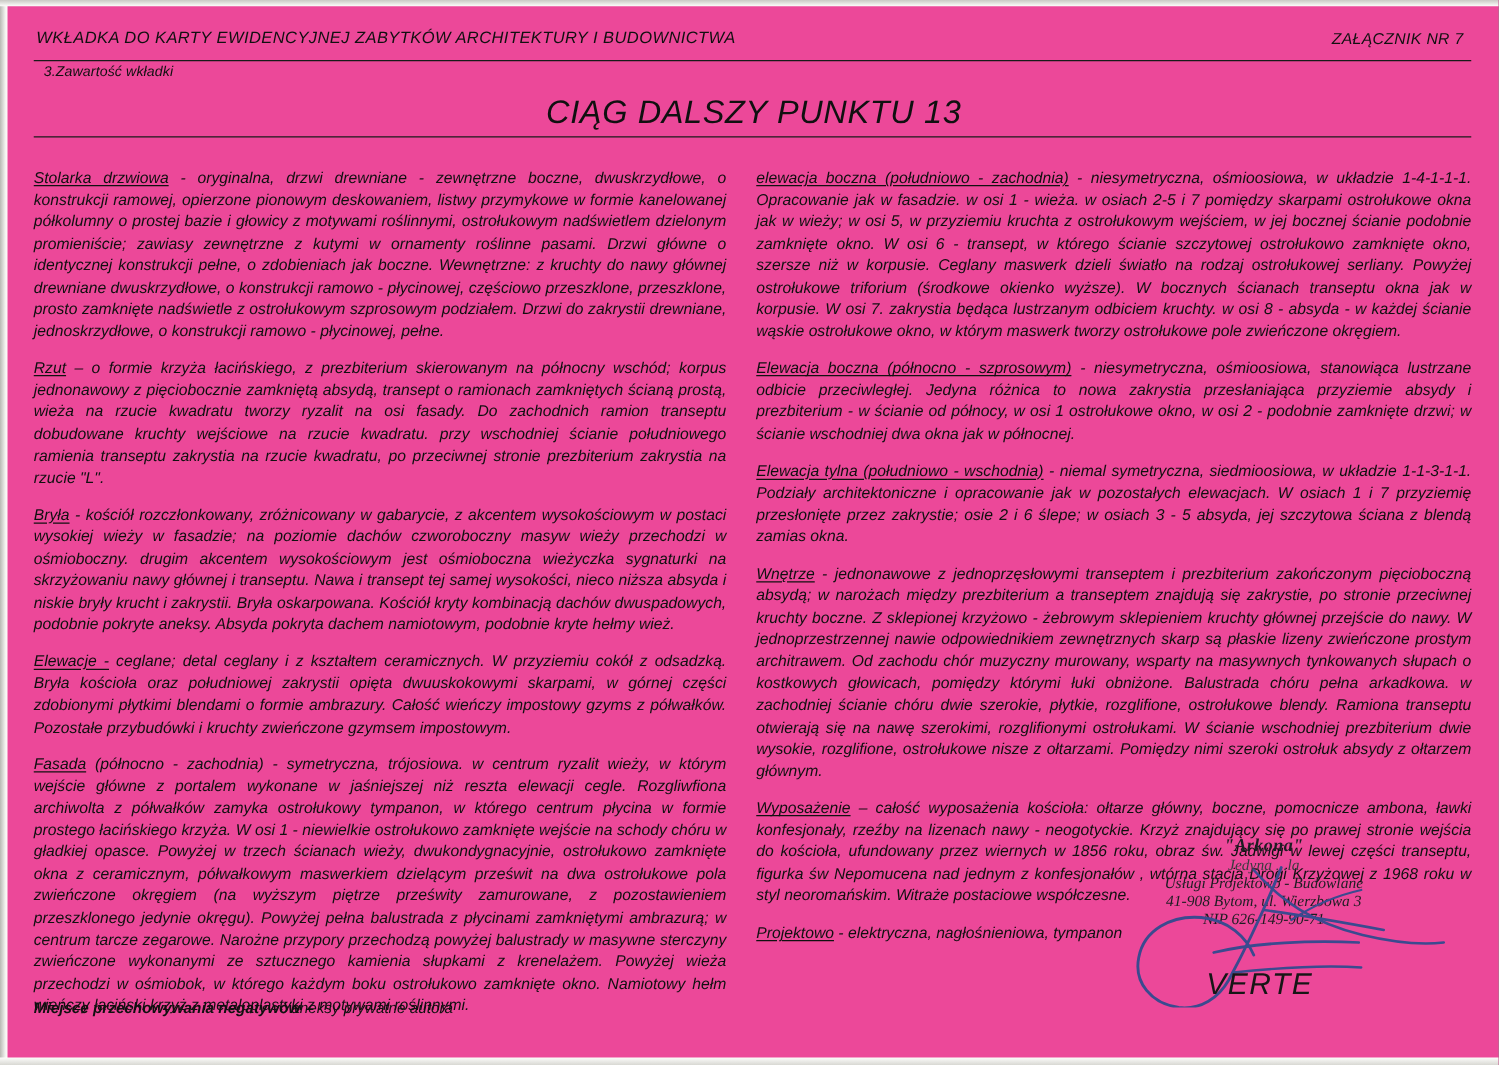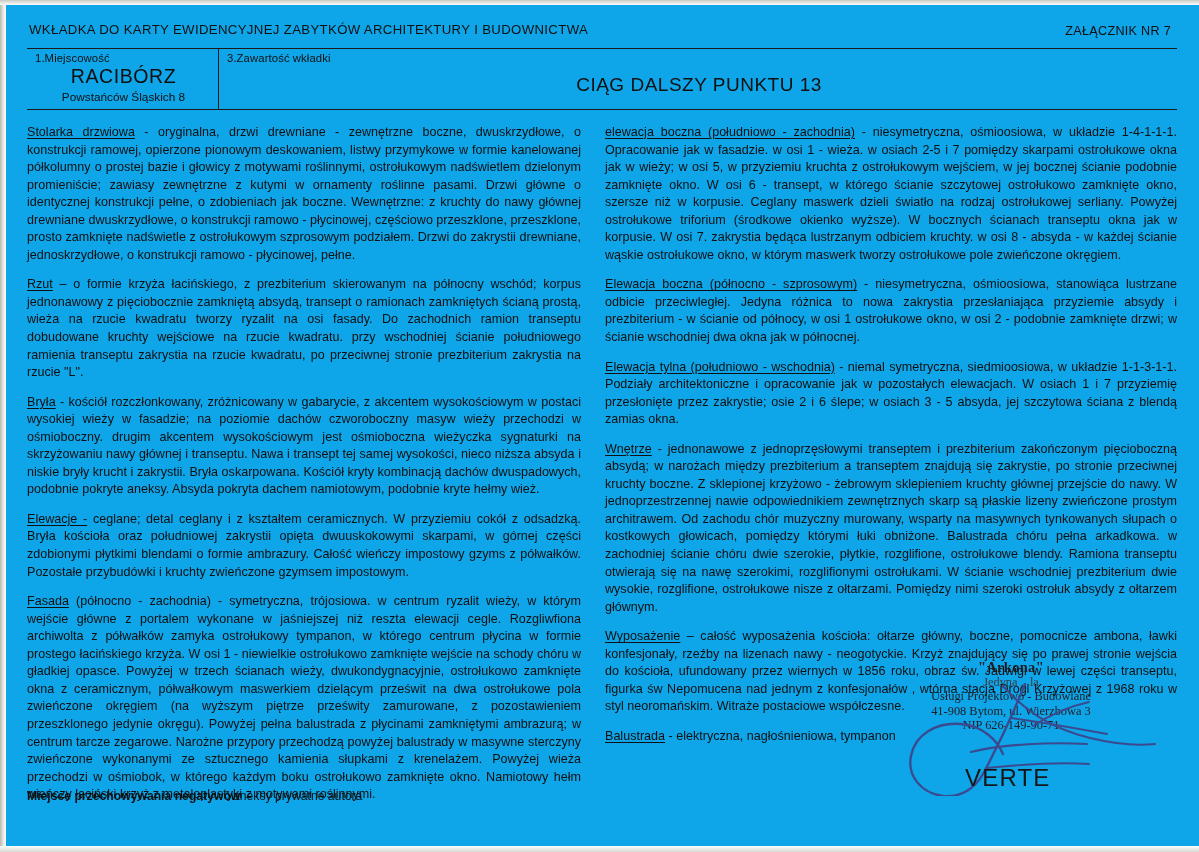--- a/index.html
+++ b/index.html
@@ -5,25 +5,26 @@
 <style>
   html, body {
     margin: 0;
     padding: 0;
     background: #8a8a8a;
   }
   .page {
     position: relative;
     width: 1199px;
     height: 852px;
-    background: #0ea5e9;
+    background: #ec4899;
     overflow: hidden;
     font-family: "Liberation Sans", sans-serif;
     color: #101010;
     box-sizing: border-box;
+    font-style: italic;
   }
   
   .scan-edge-left {
     position: absolute; left: 0; top: 0; width: 6px; height: 852px;
     background: linear-gradient(to right, #b9b9b4, #f2f2ef 70%, #fdfdfb);
     pointer-events: none;
   }
   .scan-edge-top {
     position: absolute; left: 0; top: 0; width: 1199px; height: 5px;
     background: linear-gradient(to bottom, #c9c9c4, #fdfdfb);
@@ -97,29 +98,29 @@
     font-size: 11.8px;
     margin-top: 2px;
     white-space: nowrap;
   }
   .hdr-c2 .cell-main {
     font-size: 18.6px;
     margin-top: 12px;
     letter-spacing: 0.5px;
   }
   .hdr-c3 .cell-main {
-    font-size: 19px;
+    font-size: 26px;
     margin-top: 10px;
     letter-spacing: 0.5px;
   }
 
   
   .body {
     position: relative;
-    margin-top: 14px;
+    margin-top: 24px;
     display: flex;
     height: 672px;
   }
   .col {
     position: relative;
     box-sizing: border-box;
   }
   .col-left  { width: 566px; padding-right: 12px; }
   .col-right { width: 584px; padding-left: 12px; }
 
@@ -205,25 +206,20 @@
 
   <div class="sheet">
 
     <div class="banner">
       <div class="banner-title">WKŁADKA DO KARTY  EWIDENCYJNEJ ZABYTKÓW ARCHITEKTURY I BUDOWNICTWA</div>
       <div class="banner-annex">ZAŁĄCZNIK NR 7</div>
     </div>
 
     <div class="hdr">
 
-      <div class="hdr-cell hdr-c1">
-        <div class="cell-num">1.Miejscowość</div>
-        <div class="cell-main">RACIBÓRZ</div>
-        <div class="cell-sub">Powstańców Śląskich 8</div>
-      </div>
 
 
       <div class="hdr-cell hdr-c3">
         <div class="cell-num">3.Zawartość wkładki</div>
         <div class="cell-main">CIĄG DALSZY PUNKTU 13</div>
       </div>
     </div>
 
     <div class="body">
 
@@ -252,21 +248,21 @@
         <p class="para"><span class="lead">elewacja boczna (południowo - zachodnia)</span><span> - niesymetryczna, ośmioosiowa, w układzie 1-4-1-1-1. Opracowanie jak w fasadzie. w osi 1 - wieża. w osiach 2-5 i 7 pomiędzy skarpami ostrołukowe okna jak w wieży; w osi 5, w przyziemiu kruchta z ostrołukowym wejściem, w jej bocznej ścianie podobnie zamknięte okno. W osi 6 - transept, w którego ścianie szczytowej ostrołukowo zamknięte okno, szersze niż w korpusie. Ceglany maswerk dzieli światło na rodzaj ostrołukowej serliany. Powyżej ostrołukowe triforium (środkowe okienko wyższe). W bocznych ścianach transeptu okna jak w korpusie. W osi 7. zakrystia będąca lustrzanym odbiciem kruchty. w osi 8 - absyda - w każdej ścianie wąskie ostrołukowe okno, w którym maswerk tworzy ostrołukowe pole zwieńczone okręgiem.</span></p>
 
         <p class="para"><span class="lead">Elewacja boczna (północno - szprosowym)</span><span> - niesymetryczna, ośmioosiowa, stanowiąca lustrzane odbicie przeciwległej. Jedyna różnica to nowa zakrystia przesłaniająca przyziemie absydy i prezbiterium - w ścianie od północy, w osi 1 ostrołukowe okno, w osi 2 - podobnie zamknięte drzwi; w ścianie wschodniej dwa okna jak w północnej.</span></p>
 
         <p class="para"><span class="lead">Elewacja tylna (południowo - wschodnia)</span><span> - niemal symetryczna, siedmioosiowa, w układzie 1-1-3-1-1. Podziały architektoniczne i opracowanie jak w pozostałych elewacjach. W osiach 1 i 7 przyziemię przesłonięte przez zakrystie; osie 2 i 6 ślepe; w osiach 3 - 5 absyda, jej szczytowa ściana z blendą zamias okna.</span></p>
 
         <p class="para"><span class="lead">Wnętrze</span><span> - jednonawowe z jednoprzęsłowymi transeptem i  prezbiterium zakończonym pięcioboczną absydą; w narożach między prezbiterium a transeptem znajdują się zakrystie, po stronie przeciwnej kruchty boczne. Z sklepionej krzyżowo - żebrowym sklepieniem kruchty głównej przejście do nawy. W jednoprzestrzennej nawie odpowiednikiem zewnętrznych skarp są płaskie lizeny zwieńczone prostym architrawem. Od zachodu chór muzyczny murowany, wsparty na masywnych tynkowanych słupach o kostkowych głowicach, pomiędzy którymi łuki obniżone. Balustrada chóru pełna arkadkowa. w zachodniej ścianie chóru dwie szerokie, płytkie, rozglifione,  ostrołukowe blendy. Ramiona transeptu otwierają się na nawę szerokimi, rozglifionymi ostrołukami. W ścianie wschodniej prezbiterium dwie wysokie, rozglifione, ostrołukowe nisze z ołtarzami. Pomiędzy nimi szeroki ostrołuk absydy z ołtarzem głównym.</span></p>
 
         <p class="para"><span class="lead">Wyposażenie</span><span> – całość wyposażenia kościoła: ołtarze główny, boczne, pomocnicze ambona, ławki konfesjonały, rzeźby na lizenach nawy - neogotyckie. Krzyż znajdujący się po prawej stronie wejścia do kościoła, ufundowany przez wiernych w 1856 roku, obraz św. Jadwigi w lewej części transeptu, figurka św Nepomucena nad jednym z konfesjonałów , wtórna stacja Drogi Krzyżowej z 1968 roku w styl neoromańskim. Witraże postaciowe współczesne.</span></p>
 
-        <p class="para"><span class="lead">Balustrada</span><span> - elektryczna, nagłośnieniowa, tympanon</span></p>
+        <p class="para"><span class="lead">Projektowo</span><span> - elektryczna, nagłośnieniowa, tympanon</span></p>
 
         <div class="stamp-zone">
           <div class="stamp-text">
             <div class="stamp-name">"Arkona"</div>
             <div class="stamp-line faint">Jedyna  ...la</div>
             <div class="stamp-line">Usługi Projektowo - Budowlane</div>
             <div class="stamp-line">41-908 Bytom, ul. Wierzbowa 3</div>
             <div class="stamp-line">NIP 626-149-90-71</div>
           </div>
 

